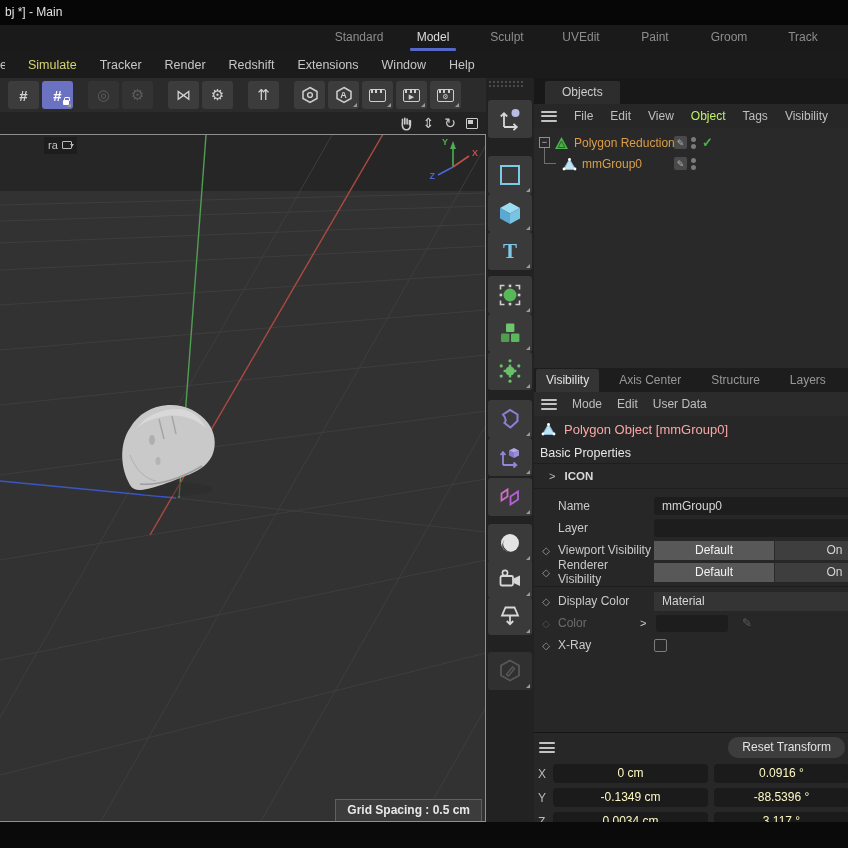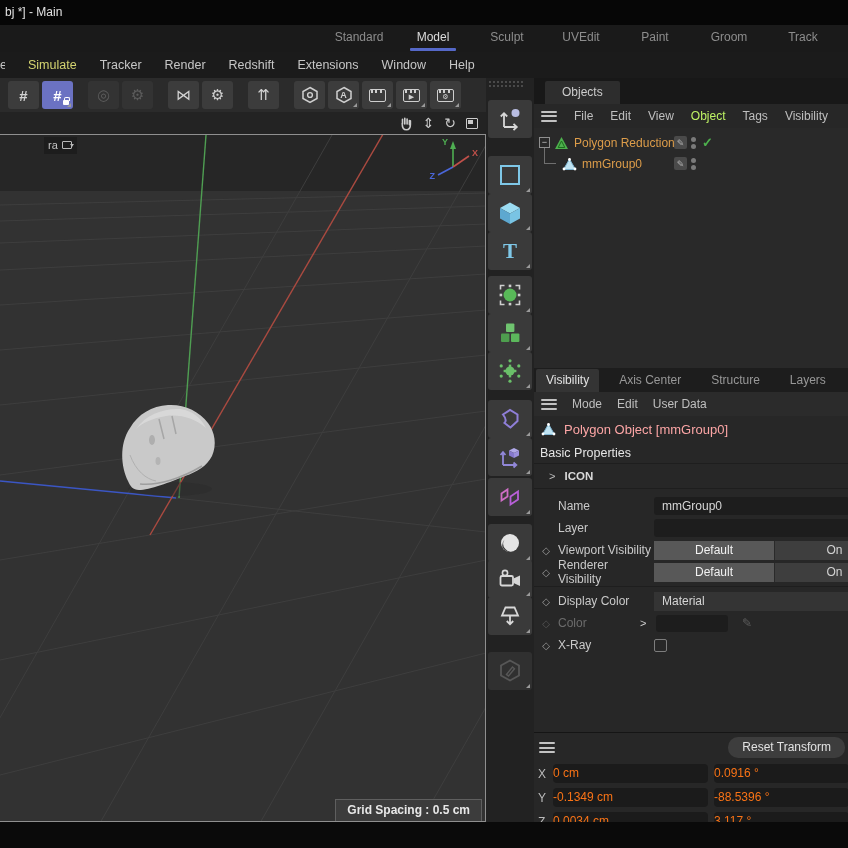--- a/index.html
+++ b/index.html
@@ -116,21 +116,21 @@
   .color-chev{width:14px;color:#cfcfcf;font-size:11px;margin-left:-14px;margin-right:2px;}
   .swatch{width:72px;height:17px;background:#1d1d1d;border-radius:3px;}
   .pen{margin-left:14px;color:#5d5d5d;font-size:12px;}
   .checkbox{width:13px;height:13px;border:1.5px solid #7d7d7d;border-radius:2px;background:transparent;}
   
   .coord-section{position:absolute;left:0;top:654px;width:314px;height:100px;background:#272727;border-top:1px solid #151515;}
   .coord-header{height:29px;display:flex;align-items:center;padding:0 3px 0 5px;}
   .reset-btn{margin-left:auto;background:#3d3d3d;border-radius:10px;color:#e2e2e2;font-size:12px;padding:3px 14px 4px;}
   .crow{height:23px;display:flex;align-items:center;gap:6px;padding-left:4px;margin-bottom:1px;}
   .crow .ax{width:9px;font-size:12px;color:#bababa;}
-  .cfield{height:19px;background:#1b1b1b;border-radius:4px;color:#f97316;font-size:12px;line-height:19px;text-align:left;}
+  .cfield{height:19px;background:#1b1b1b;border-radius:4px;color:#fef9c3;font-size:12px;line-height:19px;text-align:center;}
   .cfield.pos{width:155px;}
   .cfield.rot{flex:1;margin-right:-1px;}
   
   .footer{position:absolute;left:0;top:822px;width:848px;height:26px;background:#0a0a0a;}
 </style>
 </head>
 <body>
 
 <div id="app">
 

